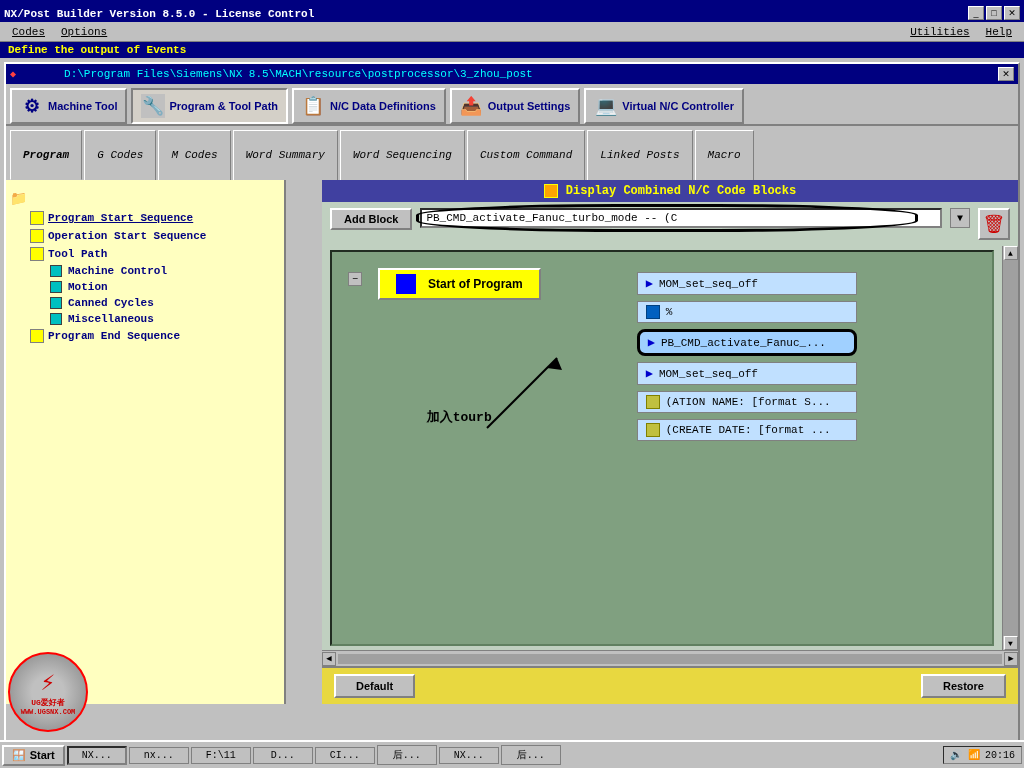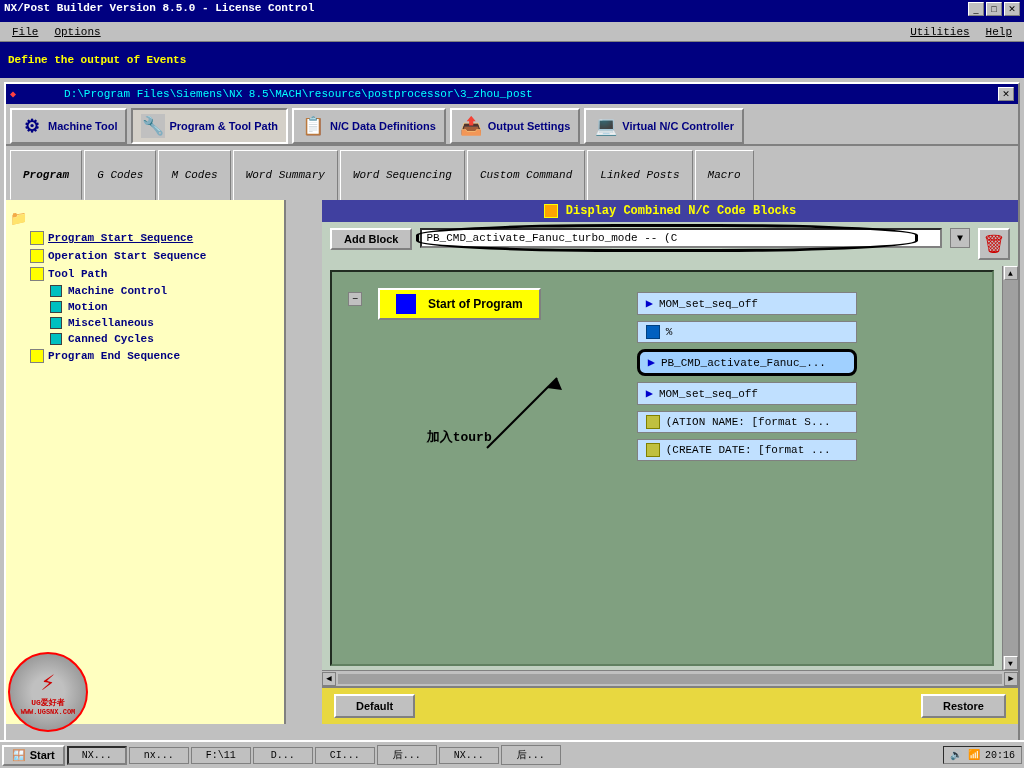--- a/index.html
+++ b/index.html
@@ -3,21 +3,21 @@
   <meta charset="utf-8">
   <style>
     * { margin: 0; padding: 0; box-sizing: border-box; }
     body { width: 1024px; height: 768px; overflow: hidden; font-family: 'Courier New', monospace; font-size: 12px; background: #c0c0c0; }
 
     
     .title-bar {
       background: #000080;
       color: white;
       display: flex;
-      align-items: flex-start;
+      align-items: flex-end;
       justify-content: space-between;
       padding: 2px 4px;
       height: 22px;
     }
     .title-bar-text { font-size: 11px; font-weight: bold; }
     .title-bar-controls { display: flex; gap: 2px; }
     .title-btn {
       width: 16px; height: 14px; background: #c0c0c0; border: 1px solid;
       border-color: #fff #808080 #808080 #fff;
       font-size: 9px; cursor: pointer; display: flex; align-items: center; justify-content: center;
@@ -34,21 +34,21 @@
     }
     .menu-item { padding: 1px 8px; font-size: 11px; cursor: pointer; text-decoration: underline; }
 
     
     .info-bar {
       background: #000080;
       color: #ffff00;
       padding: 3px 8px;
       font-size: 11px;
       font-weight: bold;
-      height: 36px;
+      height: 16px;
       display: flex;
       align-items: center;
     }
 
     
     .inner-window {
       background: #c0c0c0;
       border: 2px solid;
       border-color: #fff #808080 #808080 #fff;
       margin: 4px;
@@ -320,21 +320,21 @@
 <div class="title-bar">
   <span class="title-bar-text">NX/Post Builder Version 8.5.0 - License Control</span>
   <div class="title-bar-controls">
     <button class="title-btn">_</button>
     <button class="title-btn">□</button>
     <button class="title-btn">✕</button>
   </div>
 </div>
 
 <div class="menu-bar">
-  <span class="menu-item">File</span>
+  <span class="menu-item">Codes</span>
   <span class="menu-item">Options</span>
   <span style="flex:1"></span>
   <span class="menu-item">Utilities</span>
   <span class="menu-item">Help</span>
 </div>
 
 <div class="info-bar">
   <span>Define the output of Events</span>
 </div>
 
@@ -408,25 +408,25 @@
             <div class="tree-item">
               <span class="item-icon-small"></span>
               <span class="tree-label">Machine Control</span>
             </div>
             <div class="tree-item">
               <span class="item-icon-small"></span>
               <span class="tree-label">Motion</span>
             </div>
             <div class="tree-item">
               <span class="item-icon-small"></span>
-              <span class="tree-label">Miscellaneous</span>
+              <span class="tree-label">Canned Cycles</span>
             </div>
             <div class="tree-item">
               <span class="item-icon-small"></span>
-              <span class="tree-label">Canned Cycles</span>
+              <span class="tree-label">Miscellaneous</span>
             </div>
           </div>
           <div class="tree-item">
             <span class="item-icon-yellow"></span>
             <span class="tree-label">Program End Sequence</span>
           </div>
         </div>
       </div>
 
       <div class="right-panel">

